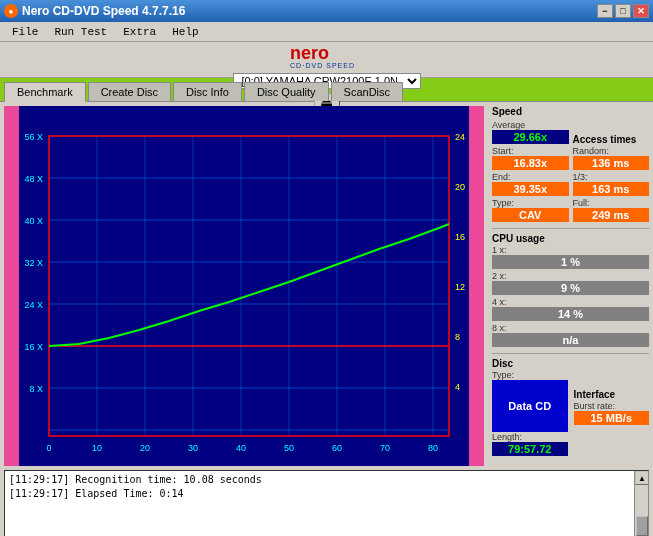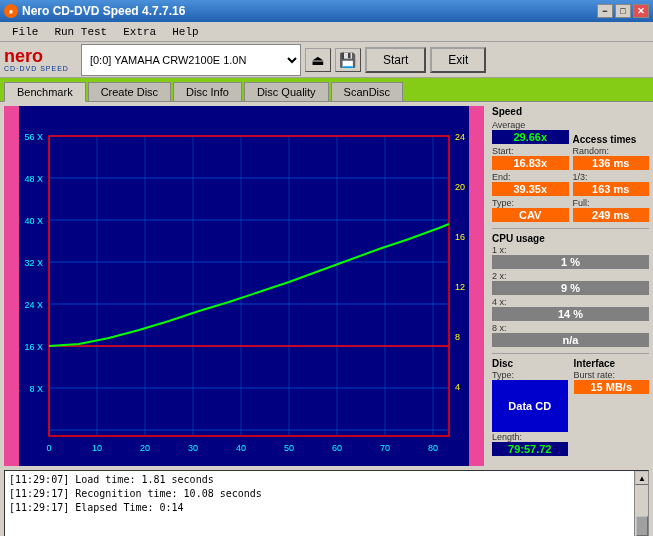--- a/index.html
+++ b/index.html
@@ -11,21 +11,21 @@
     .titlebar-icon { width: 14px; height: 14px; background: #ff6600; border-radius: 50%; display: flex; align-items: center; justify-content: center; font-size: 8px; }
     .titlebar-buttons { display: flex; gap: 2px; }
     .titlebar-btn { width: 16px; height: 14px; background: #d4d0c8; border: 1px solid #888; font-size: 9px; display: flex; align-items: center; justify-content: center; cursor: pointer; color: black; }
     .titlebar-btn.close { background: #e05050; color: white; }
     
     
     .menubar { background: #d4d0c8; height: 20px; display: flex; align-items: center; border-bottom: 1px solid #a0a0a0; padding: 0 4px; font-family: Liberation Mono, monospace; }
     .menubar-item { padding: 2px 8px; font-size: 11px; cursor: pointer; }
     
     
-    .toolbar { background: #d4d0c8; height: 36px; display: flex; align-items: center; padding: 2px 4px; gap: 4px; border-bottom: 1px solid #a0a0a0; }
+    .toolbar { background: #d4d0c8; height: 36px; display: flex; align-items: center; padding: 2px 4px; gap: 4px; border-bottom: 1px solid #a0a0a0; flex-direction: column; }
     .toolbar-logo { display: flex; flex-direction: column; align-items: flex-start; margin-right: 8px; }
     .logo-nero { font-size: 18px; font-weight: bold; color: #cc0000; line-height: 1; }
     .logo-sub { font-size: 7px; color: #003399; letter-spacing: 1px; line-height: 1; }
     .drive-select { flex: 1; max-width: 220px; height: 32px; background: white; border: 1px solid #888; font-size: 11px; padding: 0 4px; }
     .toolbar-btn-start { background: #d4d0c8; border: 2px outset #a0a0a0; padding: 2px 16px; font-size: 12px; cursor: pointer; height: 26px; }
     .toolbar-btn-exit { background: #d4d0c8; border: 2px outset #a0a0a0; padding: 2px 16px; font-size: 12px; cursor: pointer; height: 26px; }
     .toolbar-icon-btn { width: 26px; height: 24px; background: #d4d0c8; border: 1px outset #a0a0a0; cursor: pointer; display: flex; align-items: center; justify-content: center; font-size: 14px; }
     
     
     .tabs { background: #84cc16; display: flex; padding: 4px 4px 0; gap: 2px; border-bottom: 1px solid #888; }
@@ -204,42 +204,41 @@
         <span class="stats-value-gray">9 %</span>
         <div class="stats-sub-label">4 x:</div>
         <span class="stats-value-gray">14 %</span>
         <div class="stats-sub-label">8 x:</div>
         <span class="stats-value-gray">n/a</span>
       </div>
     </div>
 
     <div class="divider"></div>
 
-    <div style="display:flex; gap:6px;">
+    <div style="display:flex; gap:6px;align-items:center;">
       <div style="flex:1;">
         <div class="stats-label">Disc</div>
         <div class="stats-sub-label">Type:</div>
         <span class="disc-type-badge">Data CD</span>
         <div class="stats-sub-label">Length:</div>
         <span class="stats-value">79:57.72</span>
       </div>
       <div style="flex:1;">
         <div class="stats-label">Interface</div>
         <div class="stats-sub-label">Burst rate:</div>
         <span class="stats-value-orange">15 MB/s</span>
       </div>
     </div>
 
   </div>
 </div>
 
 <div class="log-container">
   <div style="display:flex; height:100%;">
     <div class="log-lines" style="flex:1; overflow:hidden;">
-      <div>[11:29:07]  Load time: 1.81 seconds</div>
       <div>[11:29:17]  Recognition time: 10.08 seconds</div>
       <div>[11:29:17]  Elapsed Time: 0:14</div>
     </div>
     <div class="scrollbar">
       <div class="scroll-arrow">▲</div>
       <div style="flex:1; background:#d4d0c8; height:30px;"></div>
       <div class="scroll-thumb"></div>
 
     </div>
   </div>

